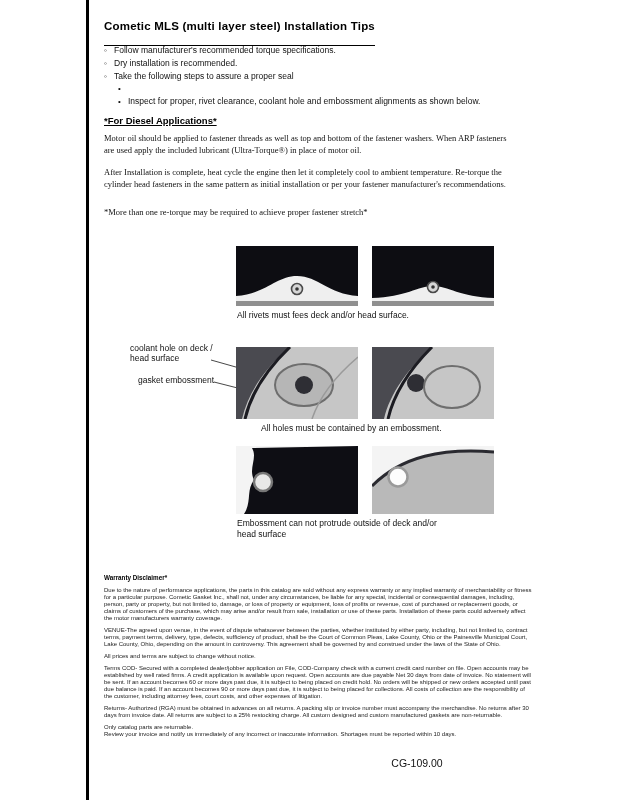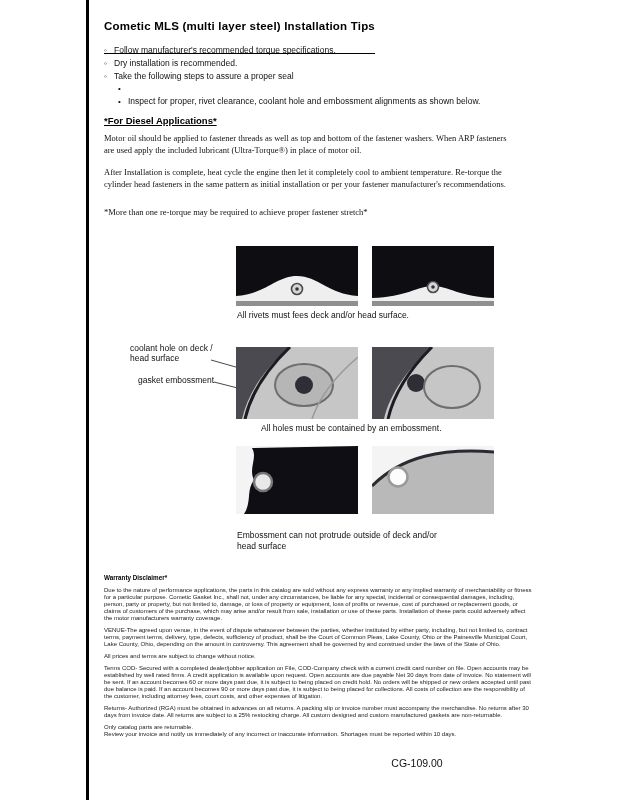--- a/index.html
+++ b/index.html
@@ -5,21 +5,21 @@
   * { margin:0; padding:0; box-sizing:border-box; }
   html,body { background:#ffffff; }
   .page {
     position:relative; width:618px; height:800px; background:#ffffff;
     font-family:"Liberation Sans", sans-serif; color:#111; overflow:hidden;
   }
   .left-rule { position:absolute; left:86px; top:0; width:3px; height:800px; background:#000; }
 
   .title {
     position:absolute; left:104px; top:20px; font-size:11.5px; font-weight:bold;
-    letter-spacing:.2px; border-bottom:1.5px solid #000; padding-bottom:21px; color:#000;
+    letter-spacing:.2px; border-bottom:1.5px solid #000; padding-bottom:13px; color:#000;
   }
 
   .bullets { position:absolute; left:104px; top:44px; font-size:8.5px; line-height:12px; color:#111; }
   .bullet-row { display:flex; align-items:baseline; }
   .marker { flex:0 0 10px; width:10px; font-size:8px; color:#111; }
   .sub { margin-left:14px; }
 
   .heading { position:absolute; left:104px; top:115px; font-size:9.5px; font-weight:bold; color:#000;text-decoration:underline; }
   .para { position:absolute; left:104px; width:414px; font-size:8.5px; line-height:11.5px; color:#111;font-family:Liberation Serif, serif; }
   .para-1 { top:133px; }
@@ -138,21 +138,21 @@
     </svg>
   </div>
   <div class="figimg" style="left:372px; top:446px;">
     <svg viewBox="0 0 122 68" width="122" height="68">
       <rect width="122" height="68" fill="#f4f4f4"></rect>
       <path d="M0,40 C30,10 70,2 122,6 L122,68 L0,68 Z" fill="#b9b9b9"></path>
       <path d="M0,40 C30,10 70,2 122,6" stroke="#2a2a30" stroke-width="3" fill="none"></path>
       <circle cx="26" cy="31" r="9.5" fill="#fdfdfd" stroke="#9a9a9a" stroke-width="2.5"></circle>
     </svg>
   </div>
-  <div class="caption" style="top:518px; width:212px;margin-top:12px;">Embossment can not protrude outside of deck and/or head surface</div>
+  <div class="caption" style="top:518px; width:212px;">Embossment can not protrude outside of deck and/or head surface</div>
 
   <div class="legal">
     <div class="legal-heading">Warranty Disclaimer*</div>
     <p>Due to the nature of performance applications, the parts in this catalog are sold without any express warranty or any implied warranty of merchantability or fitness for a particular purpose.  Cometic Gasket Inc., shall not, under any circumstances, be liable for any special, incidental or consequential damages, including, person, party or property, but not limited to, damage, or loss of property or equipment, loss of profits or revenue, cost of purchased or replacement goods, or claims of customers of the purchase, which may arise and/or result from sale, installation or use of these parts.  Installation of these parts could adversely affect the motor manufacturers warranty coverage.</p>
     <p>VENUE-The agreed upon venue, in the event of dispute whatsoever between the parties, whether instituted by either party, including, but not limited to, contract terms, payment terms, delivery, type, defects, sufficiency of product, shall be the Court of Common Pleas, Lake County, Ohio or the Painesville Municipal Court, Lake County, Ohio, depending on the amount in controversy. This agreement shall be governed by and construed under the laws of the State of Ohio.</p>
     <p>All prices and terms are subject to change without notice.</p>
     <p>Terms COD- Secured with a completed dealer/jobber application on File, COD-Company check with a current credit card number on file.  Open accounts may be established by well rated firms.  A credit application is available upon request.  Open accounts are due payable Net 30 days from date of invoice.  No statement will be sent.  If an account becomes 60 or more days past due, it is subject to being placed on credit hold.  No orders will be shipped or new orders accepted until past due balance is paid.  If an account becomes 90 or more days past due, it is subject to being placed for collections.  All costs of collection are the responsibility of the customer, including attorney fees, court costs, and other expenses of litigation.</p>
     <p>Returns- Authorized (RGA) must be obtained in advances on all returns.  A packing slip or invoice number must accompany the merchandise.  No returns after 30 days from invoice date.  All returns are subject to a 25% restocking charge.  All custom designed and custom manufactured gaskets are non-returnable.</p>
     <p class="tight">Only catalog parts are returnable.</p>
     <p>Review your invoice and notify us immediately of any incorrect or inaccurate information.  Shortages must be reported within 10 days.</p>

